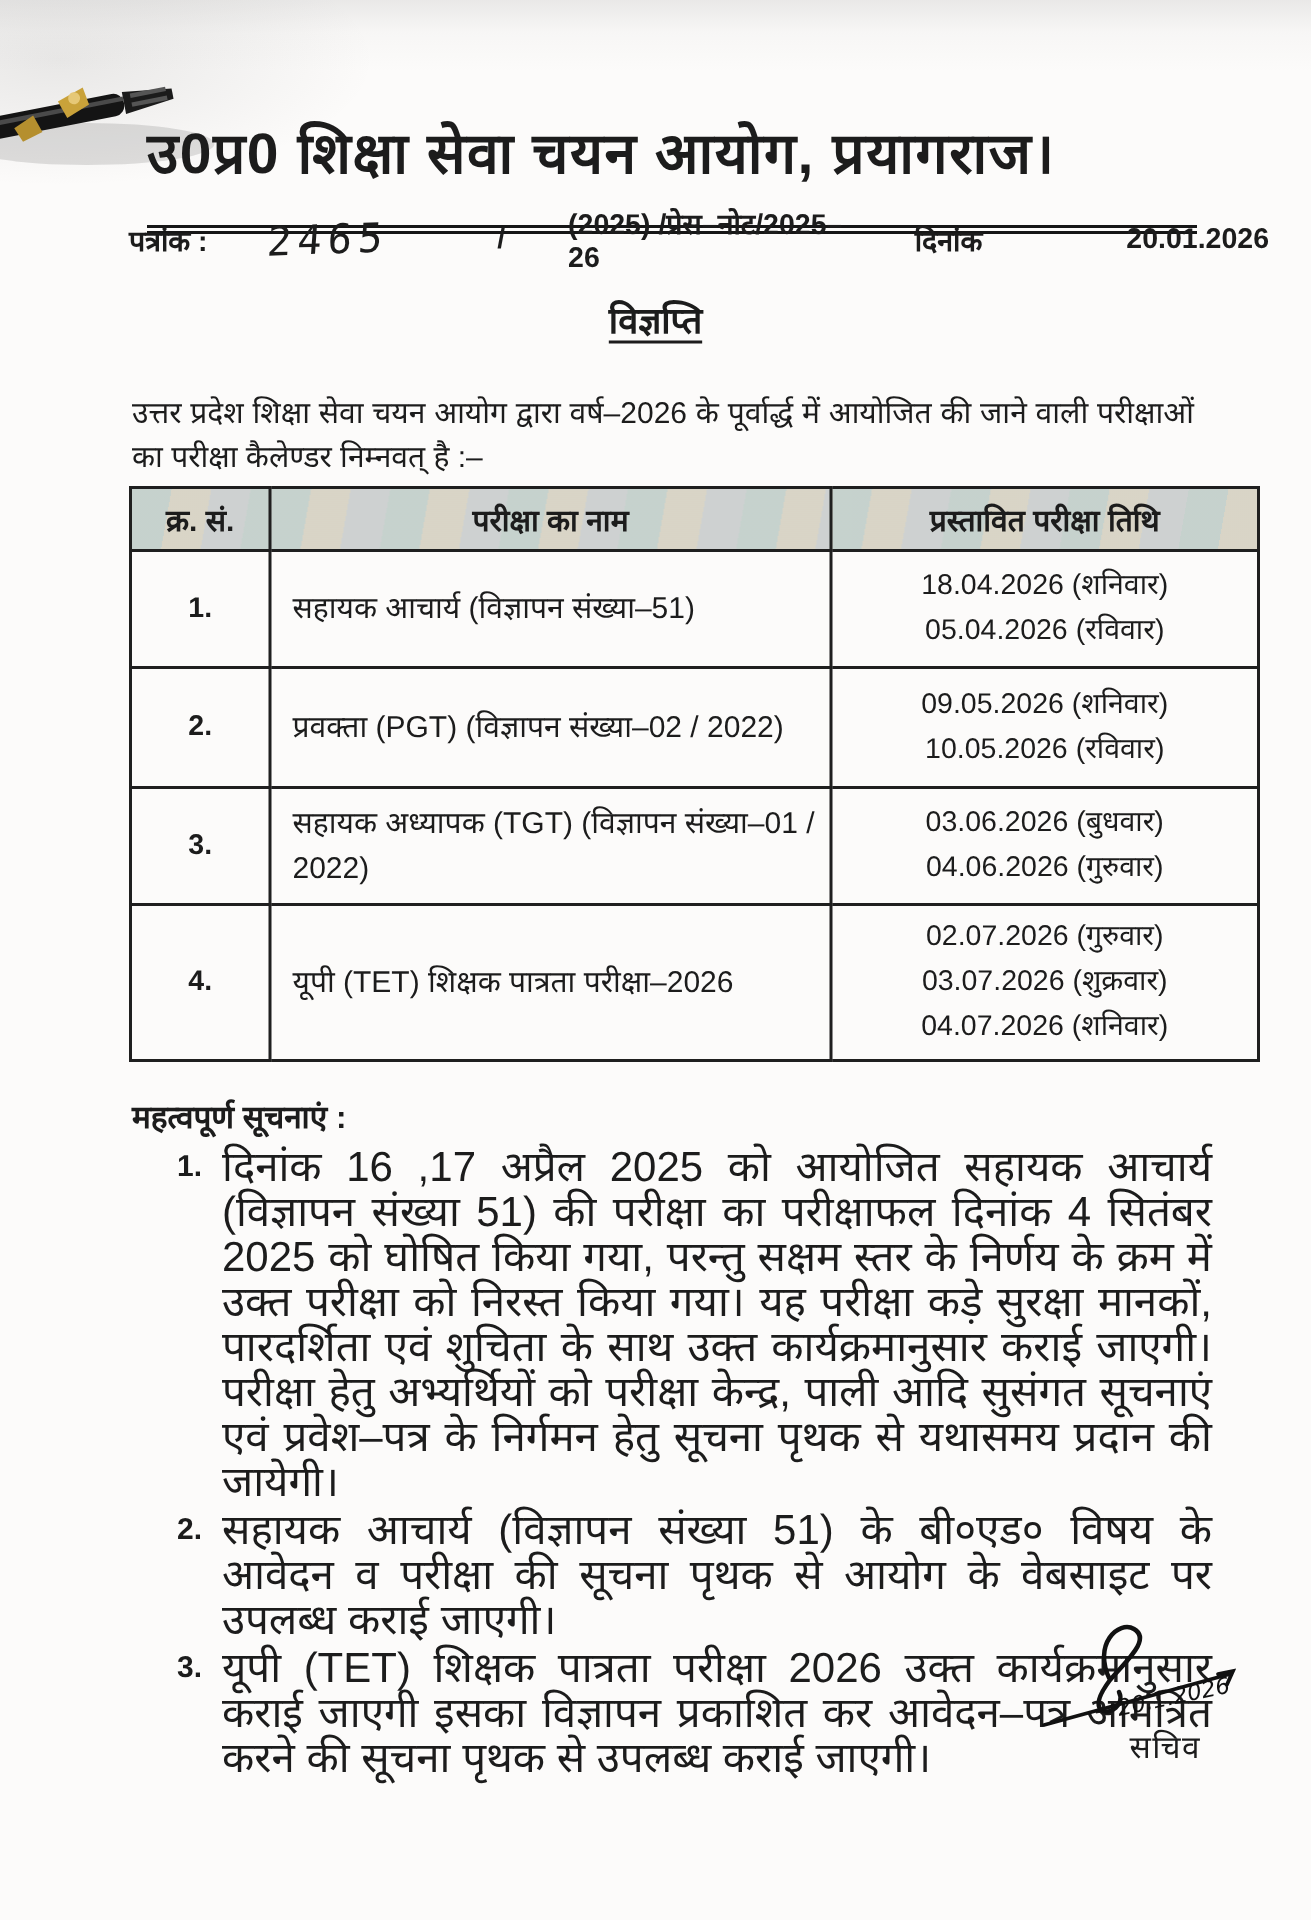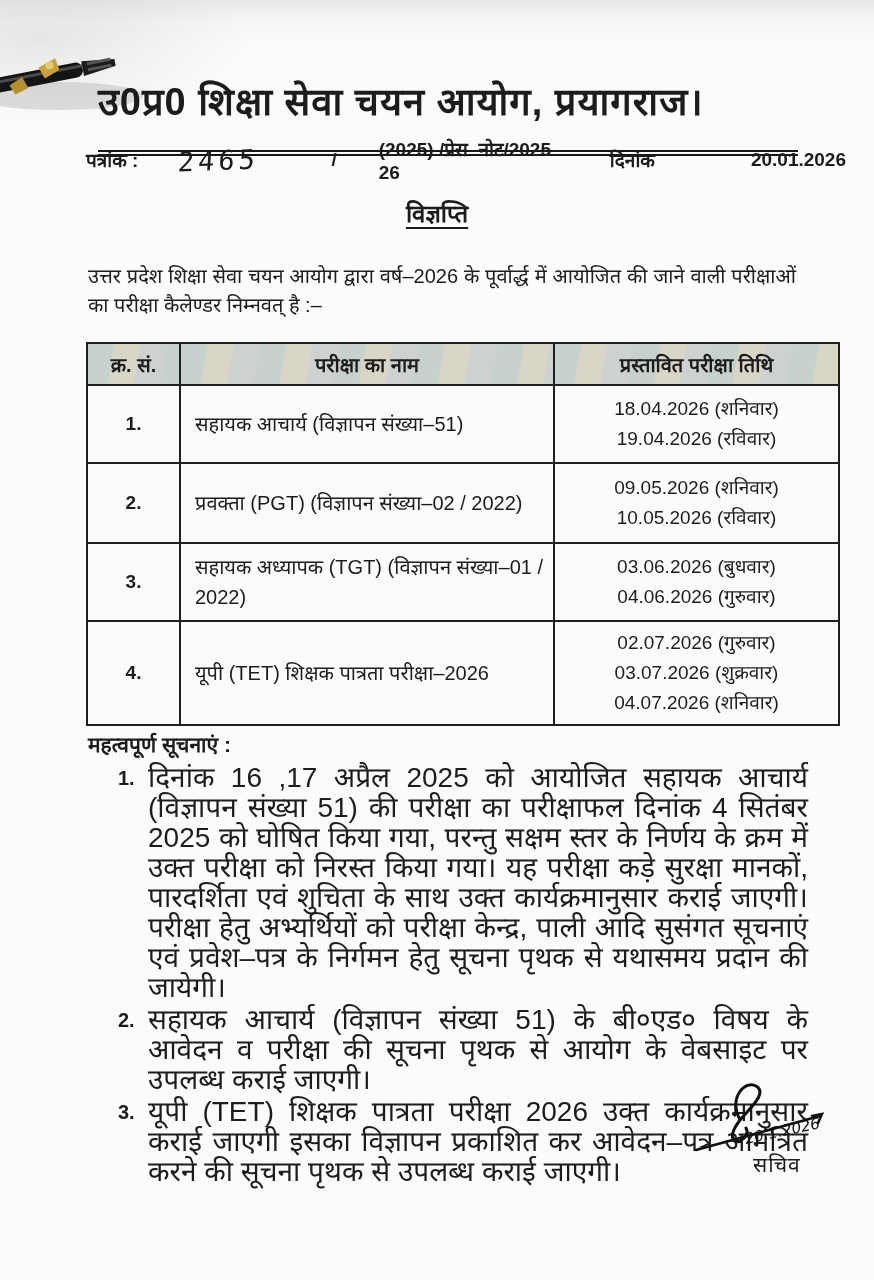--- a/index.html
+++ b/index.html
@@ -49,21 +49,21 @@
     text-align: center; font-size: 24px; font-weight: bold;
     text-decoration: underline; text-underline-offset: 5px;
   }
   .intro {
     position: absolute; left: 88px; top: 262px; width: 708px;
     font-size: 20px; line-height: 29px; text-align: justify;
   }
 
   
   table.exam-table {
-    position: absolute; left: 86px; top: 342px; width: 752px;
+    position: absolute; left: 86px; top: 324px; width: 752px;
     border-collapse: collapse; table-layout: fixed;
   }
   .exam-table td, .exam-table th {
     border: 2.5px solid #1f1f1f; vertical-align: middle;
   }
   .exam-table th {
     height: 42px; font-size: 20px; font-weight: bold; text-align: center;
     background:
       repeating-linear-gradient(100deg,
         rgba(140,185,180,0.28) 0 26px,
@@ -152,21 +152,21 @@
         <tr>
       <th>क्र. सं.</th>
       <th>परीक्षा का नाम</th>
       <th>प्रस्तावित परीक्षा तिथि</th>
     </tr>
     <tr class="row-1">
       <td class="cell-sno">1.</td>
       <td class="cell-name">सहायक आचार्य (विज्ञापन संख्या–51)</td>
       <td class="cell-date">
         <div class="date-line">18.04.2026 (शनिवार)</div>
-        <div class="date-line">19.04.2026 (रविवार)</div>
+        <div class="date-line">05.04.2026 (रविवार)</div>
       </td>
     </tr>
     <tr class="row-2">
       <td class="cell-sno">2.</td>
       <td class="cell-name">प्रवक्ता (PGT) (विज्ञापन संख्या–02 / 2022)</td>
       <td class="cell-date">
         <div class="date-line">09.05.2026 (शनिवार)</div>
         <div class="date-line">10.05.2026 (रविवार)</div>
       </td>
     </tr>

